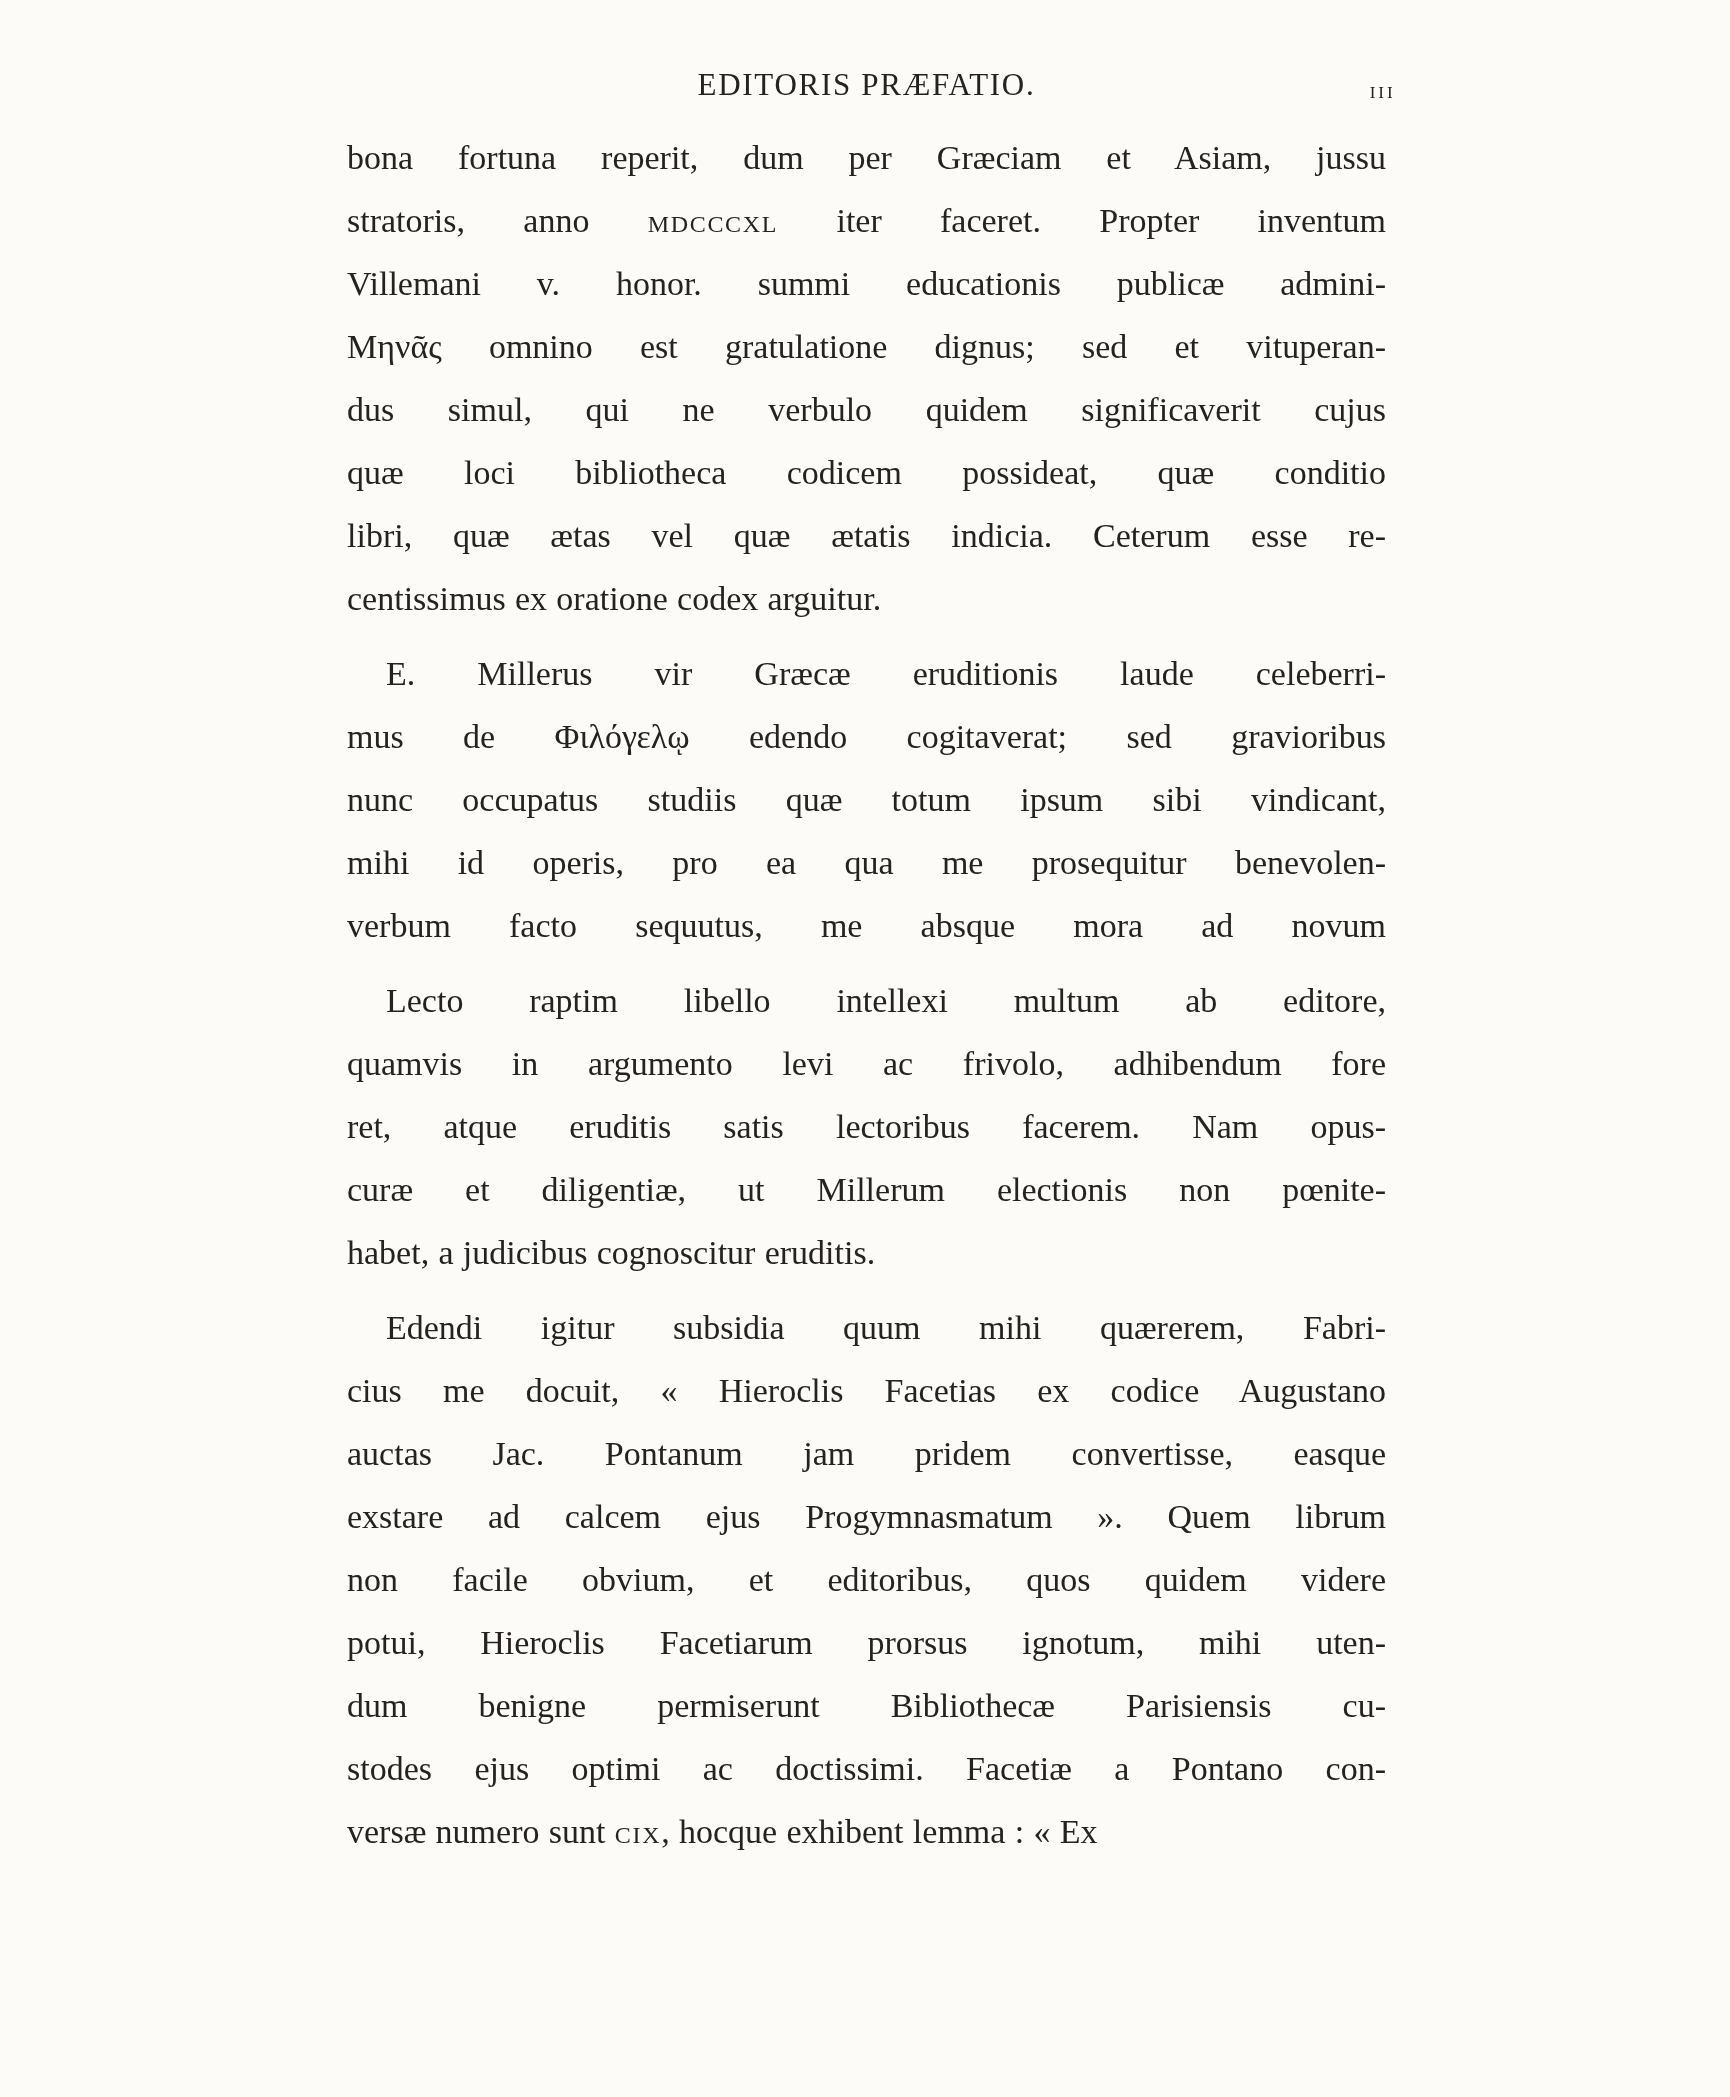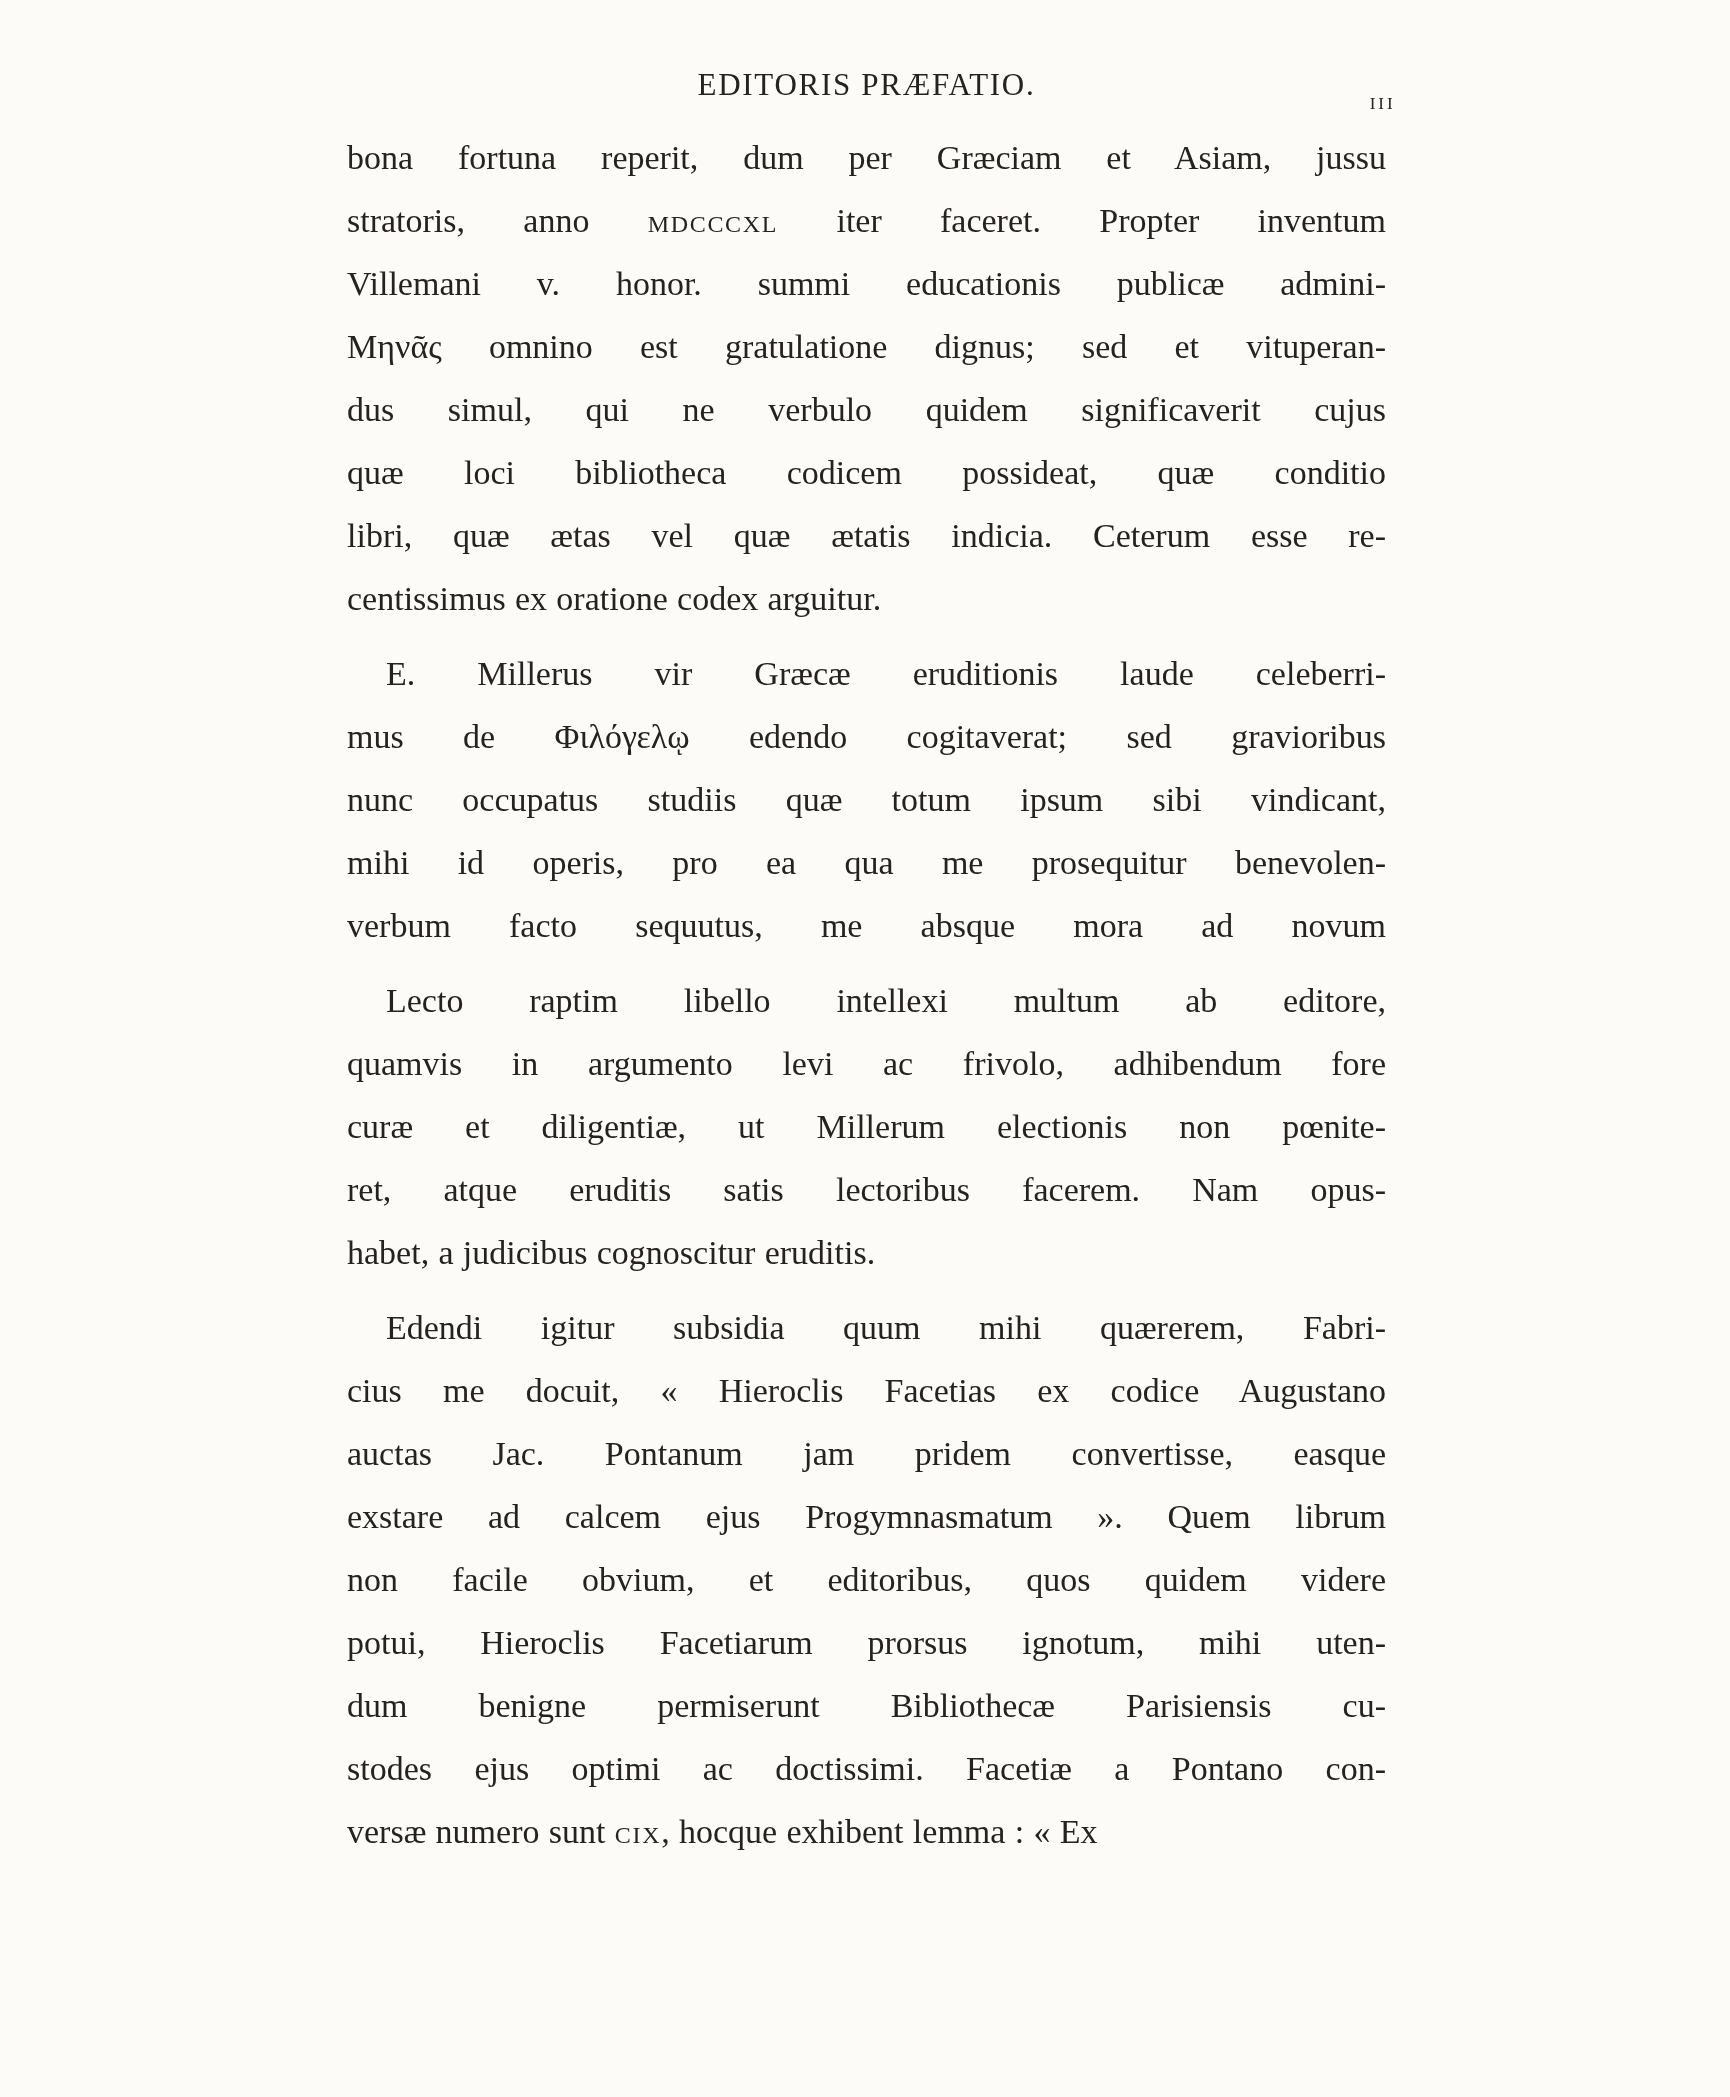--- a/index.html
+++ b/index.html
@@ -35,21 +35,21 @@
   }
   .running-title {
     text-align: center;
     font-size: 31px;
     letter-spacing: 1.7px;
     line-height: 42px;
   }
   .page-number {
     position: absolute;
     right: 2.5px;
-    top: 20px;
+    top: 9px;
     font-size: 24px;
     font-variant: small-caps;
     letter-spacing: 2.9px;
     line-height: 34px;
   }
   .paragraph { margin: 12px; }
   .line {
     font-size: 34px;
     line-height: 63px;
     text-align: justify;
@@ -89,22 +89,22 @@
         <div class="paragraph">
           <div class="line indent">E. Millerus vir Græcæ eruditionis laude celeberri-</div>
           <div class="line">mus de Φιλόγελῳ edendo cogitaverat; sed gravioribus</div>
           <div class="line">nunc occupatus studiis quæ totum ipsum sibi vindicant,</div>
           <div class="line">mihi id operis, pro ea qua me prosequitur benevolen-</div>
           <div class="line">verbum facto sequutus, me absque mora ad novum</div>
         </div>
         <div class="paragraph">
           <div class="line indent">Lecto raptim libello intellexi multum ab editore,</div>
           <div class="line">quamvis in argumento levi ac frivolo, adhibendum fore</div>
+          <div class="line">ret, atque eruditis satis lectoribus facerem. Nam opus-</div>
           <div class="line">curæ et diligentiæ, ut Millerum electionis non pœnite-</div>
-          <div class="line">ret, atque eruditis satis lectoribus facerem. Nam opus-</div>
           <div class="line last">habet, a judicibus cognoscitur eruditis.</div>
         </div>
         <div class="paragraph">
           <div class="line indent">Edendi igitur subsidia quum mihi quærerem, Fabri-</div>
           <div class="line">cius me docuit, « Hieroclis Facetias ex codice Augustano</div>
           <div class="line">auctas Jac. Pontanum jam pridem convertisse, easque</div>
           <div class="line">exstare ad calcem ejus Progymnasmatum ». Quem librum</div>
           <div class="line">non facile obvium, et editoribus, quos quidem videre</div>
           <div class="line">potui, Hieroclis Facetiarum prorsus ignotum, mihi uten-</div>
           <div class="line">dum benigne permiserunt Bibliothecæ Parisiensis cu-</div>

